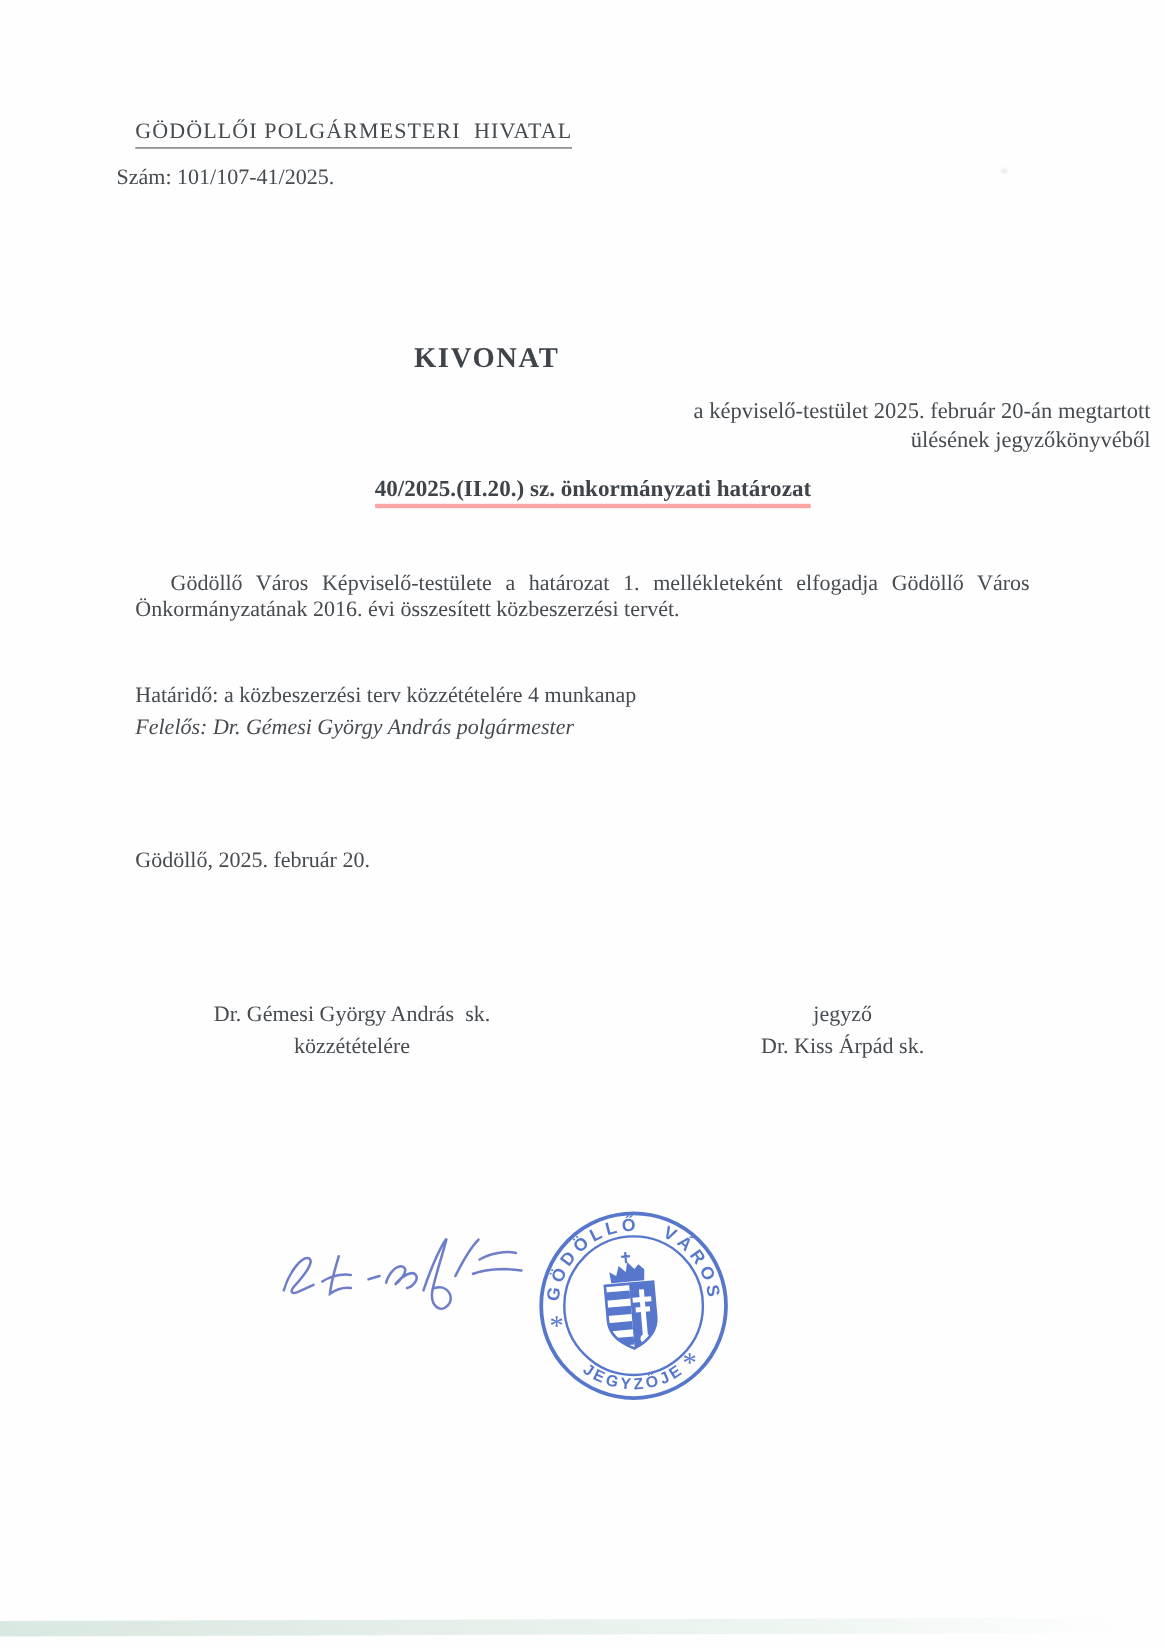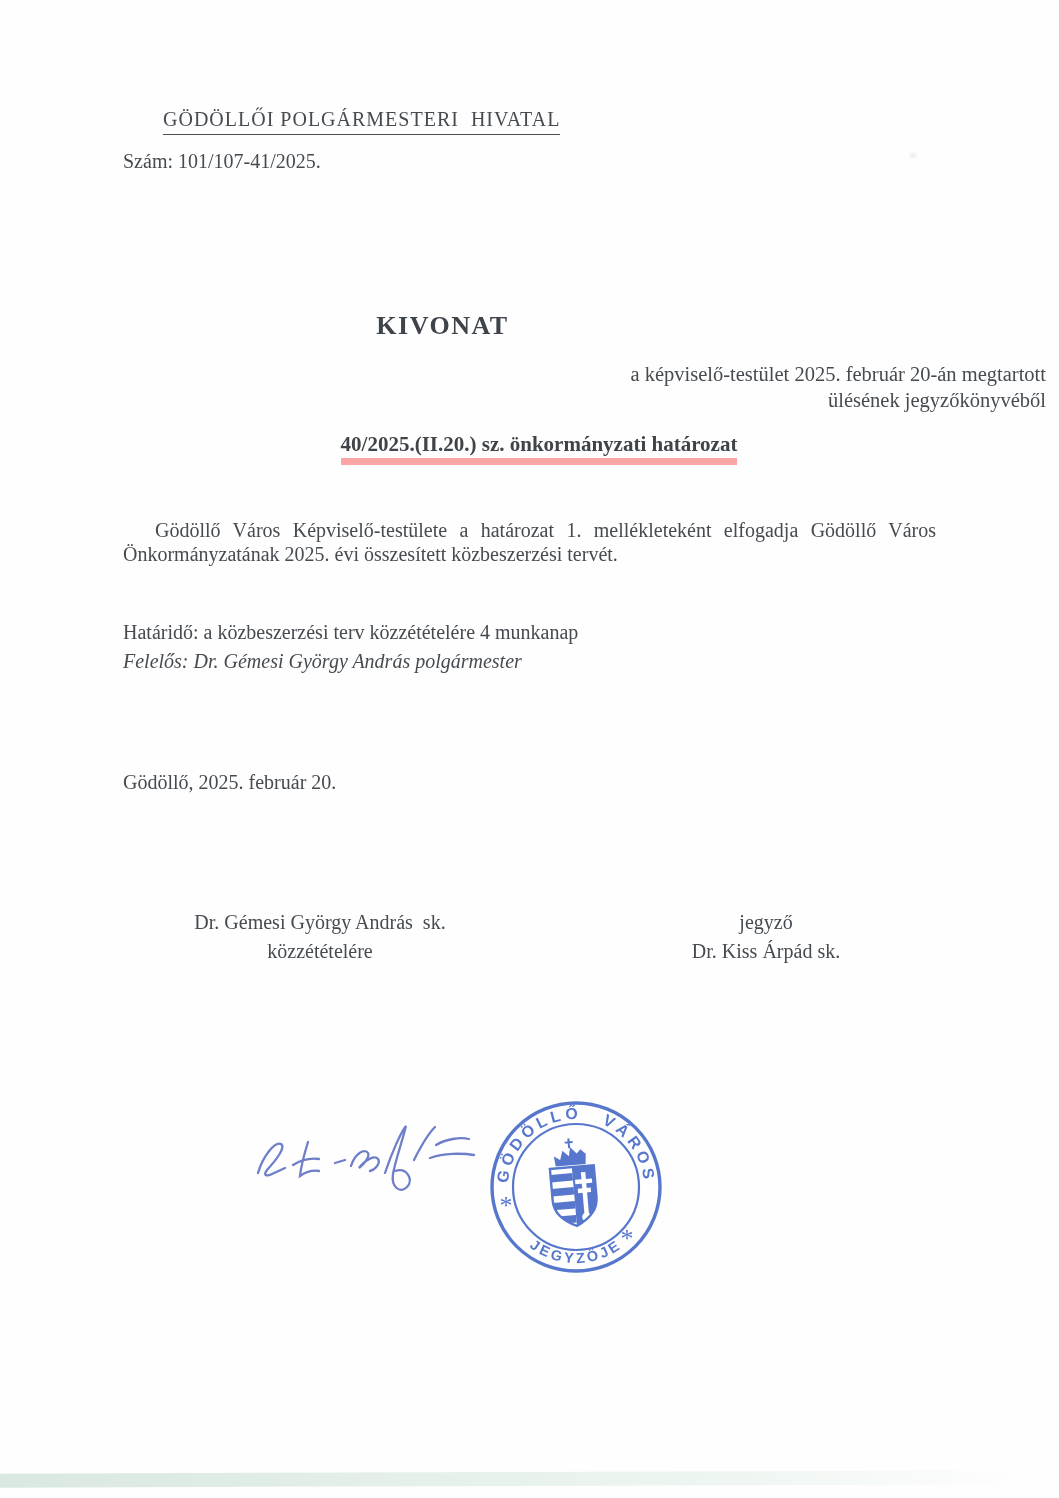--- a/index.html
+++ b/index.html
@@ -12,39 +12,38 @@
     color: #454b50;
     overflow: hidden;
   }
   .abs { position: absolute; }
   .pre { white-space: pre; }
   .office-name {
     left: 123px; top: 108px;
     font-size: 20px; letter-spacing: 1px;
     border-bottom: 1.6px solid #4a5055;
     padding-bottom: 3px;
-    margin-left: 40px;
   }
-  .case-number { left: 123px; top: 150px; font-size: 20px; }
+  .case-number { left: 106px; top: 150px; font-size: 20px; }
   .main-title {
     left: 0; top: 311px; width: 885px;
     text-align: center; font-size: 26px; font-weight: bold;
     letter-spacing: 1.5px; color: #3e4449;
   }
   .subtitle {
     left: 0; top: 361px; width: 1046px;
     text-align: right; font-size: 20.5px; line-height: 26px;
   }
   .resolution {
     left: 0; top: 432px; width: 1078px;
     text-align: center; font-size: 21px; font-weight: bold;
     color: #3e4449;
   }
   .resolution span {
-    border-bottom: 7px solid #fca5a5; padding-bottom: 2px;
+    border-bottom: 4px solid #fca5a5; padding-bottom: 2px;
   }
   .body-par {
     left: 123px; top: 519px; width: 813px;
     font-size: 20px; line-height: 23.5px;
   }
   .body-par .justify { text-align: justify; text-align-last: justify; margin-left: 32px; }
   .deadline    { left: 123px; top: 621px; font-size: 20px; }
   .responsible { left: 123px; top: 650px; font-size: 20px; font-style: italic; }
   .date-line   { left: 123px; top: 771px; font-size: 20px; }
   .sig-block { top: 908px; width: 300px; text-align: center;
@@ -80,21 +79,21 @@
     <div>a képviselő-testület 2025. február 20-án megtartott</div>
     <div>ülésének jegyzőkönyvéből</div>
   </div>
 
   <div class="abs resolution">
     <span>40/2025.(II.20.) sz. önkormányzati határozat</span>
   </div>
 
   <div class="abs body-par">
     <div class="justify">Gödöllő Város Képviselő-testülete a határozat 1. mellékleteként elfogadja Gödöllő Város</div>
-    <div>Önkormányzatának 2025. évi összesített közbeszerzési tervét.</div>
+    <div>Önkormányzatának 2016. évi összesített közbeszerzési tervét.</div>
   </div>
 
   <div class="abs deadline">Határidő: a közbeszerzési terv közzétételére 4 munkanap</div>
 
   <div class="abs responsible">Felelős: Dr. Gémesi György András polgármester</div>
 
   <div class="abs date-line">Gödöllő, 2025. február 20.</div>
 
   <div class="abs sig-block sig-left">
     <div class="pre">Dr. Gémesi György András  sk.</div>

